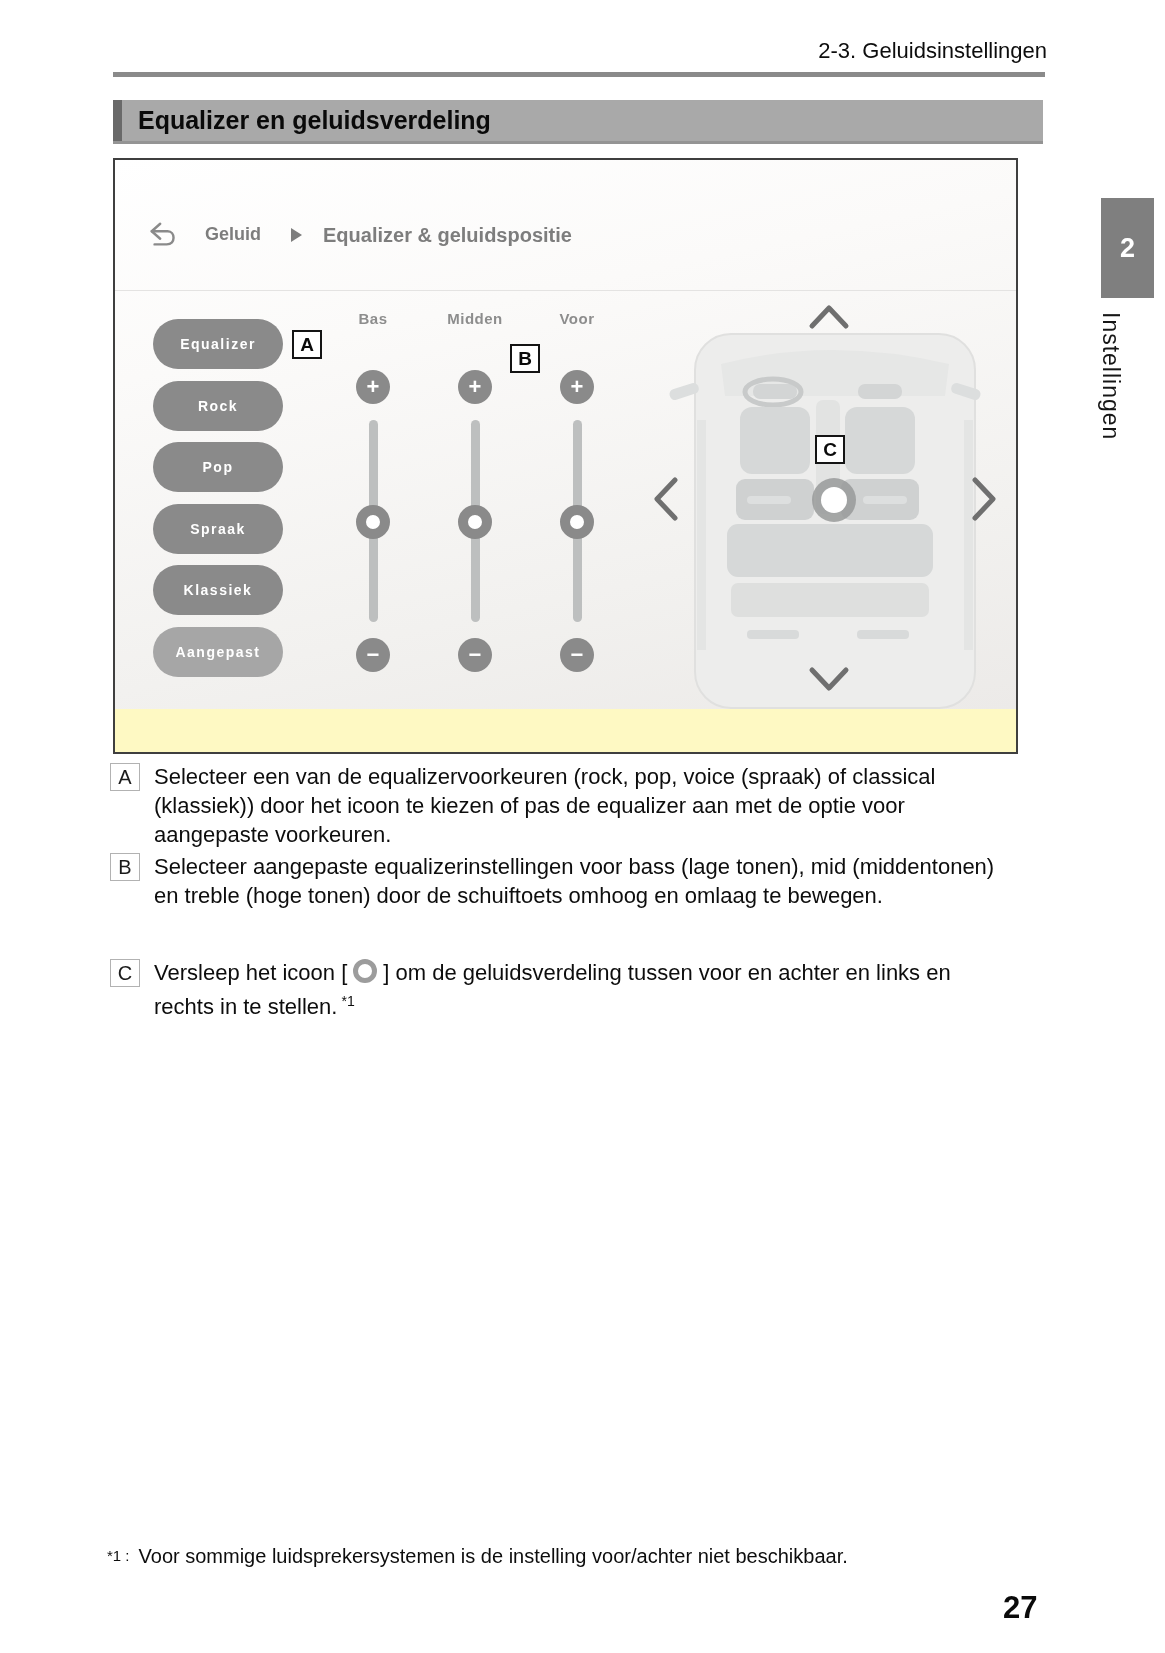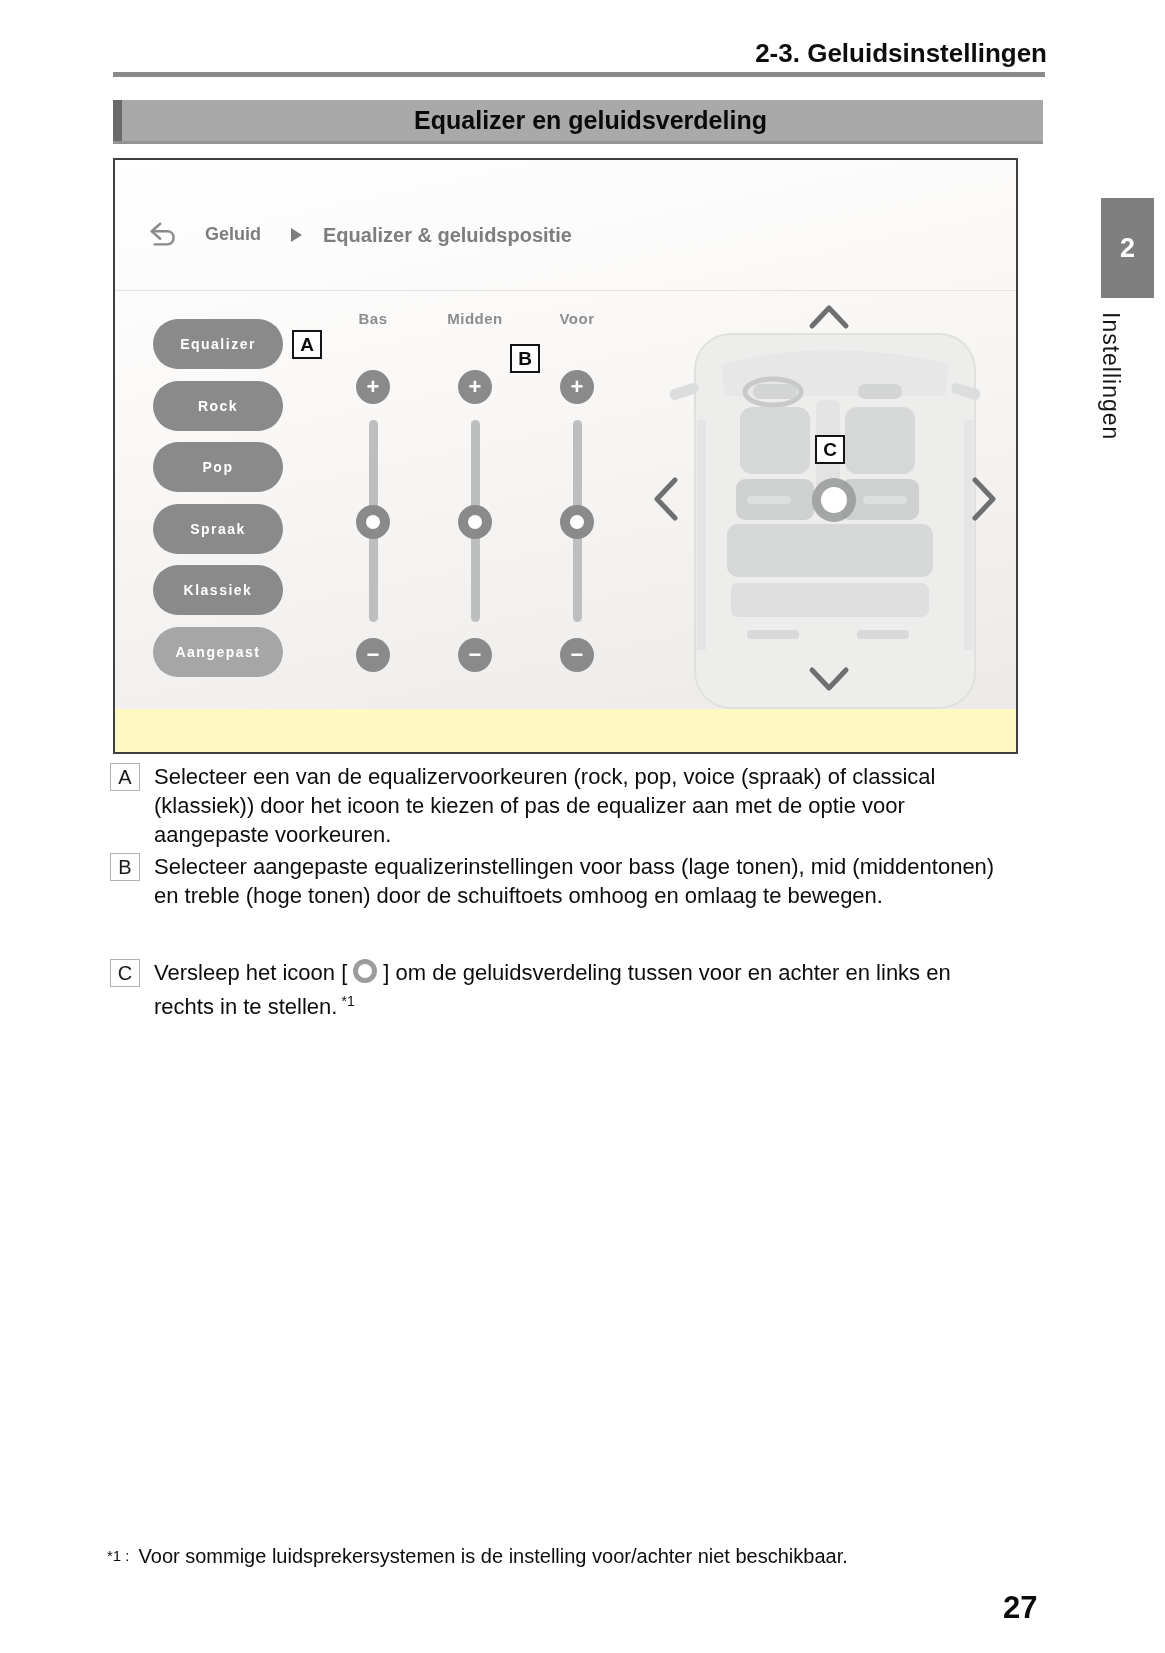--- a/index.html
+++ b/index.html
@@ -6,24 +6,24 @@
     --rule:#8a8a8a; --bar_bg:#a9a9a9; --bar_accent:#696969; --screen_border:#3f3f3f;
     --pill:#8a8a8a; --pill_custom:#a6a6a6; --control:#8a8a8a; --track:#bdbfbf;
     --chevron:#6f6f6f; --breadcrumb:#7d7d7d; --tab_bg:#7f7f7f; --car:#d9dbdb;
   }
   html,body{margin:0;padding:0;background:#fff;}
   .page{position:relative;width:1165px;height:1653px;background:#ffffff;
         font-family:"Liberation Sans",sans-serif;color:#111;overflow:hidden;}
 
   
   .hdr{position:absolute;top:38px;left:113px;width:934px;text-align:right;
-       font-size:26px;font-weight:700;color:#0d0d0d;}
+       font-size:22px;font-weight:400;color:#0d0d0d;}
   .hdr-rule{position:absolute;top:72px;left:113px;width:932px;height:5px;background:var(--rule);}
   .section-bar{position:absolute;top:100px;left:113px;width:930px;height:41px;
-       background:var(--bar_bg);border-bottom:3px solid #949494;display:flex;align-items:center;justify-content:center;}
+       background:var(--bar_bg);border-bottom:3px solid #949494;display:flex;align-items:center;}
   .section-accent{position:absolute;left:0;top:0;width:9px;height:100%;background:var(--bar_accent);}
   .section-title{margin-left:25px;font-size:25px;font-weight:700;color:#0a0a0a;}
 
   .chapter-tab{position:absolute;left:1101px;top:198px;width:53px;height:100px;background:var(--tab_bg);
        display:flex;align-items:center;justify-content:center;color:#fff;font-size:27px;font-weight:700;}
   .chapter-label{position:absolute;left:1097px;top:312px;height:200px;writing-mode:vertical-rl;
        font-size:23px;color:#161616;letter-spacing:1px;}
 
   .page-number{position:absolute;left:1003px;top:1590px;font-size:31px;font-weight:700;color:#0a0a0a;}
 

